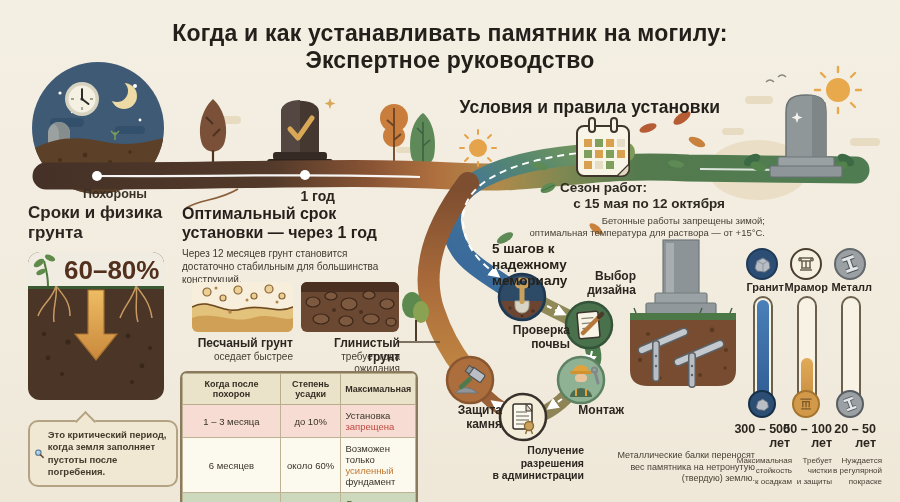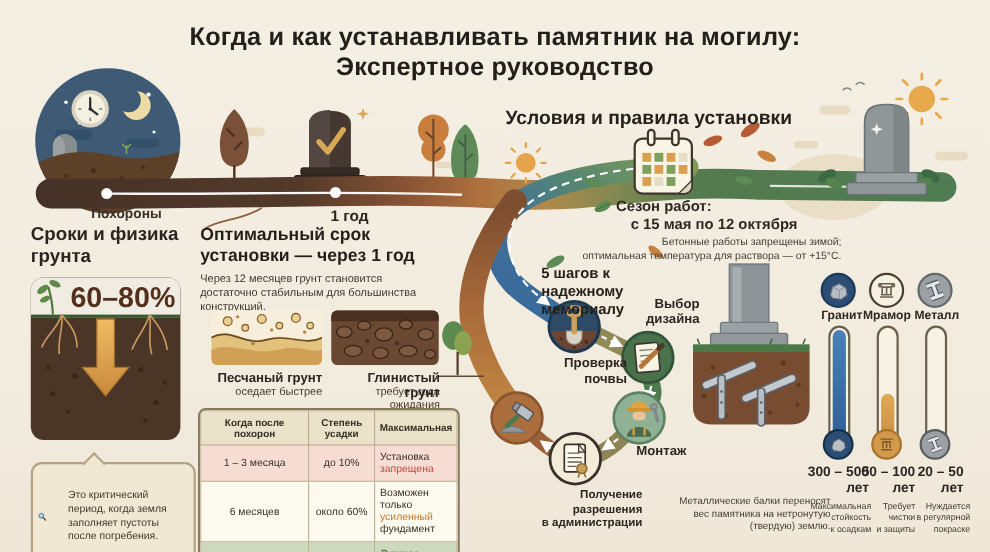--- a/index.html
+++ b/index.html
@@ -16,21 +16,21 @@
              overflow:hidden;background:#4a3526;}
   .soilblock .sky{position:absolute;left:0;top:0;width:136px;height:34px;background:#f1ece1;border-bottom:3px solid #3a5a34;}
   .pct{position:absolute;left:36px;top:3px;font-size:26px;font-weight:bold;color:#53301e;}
   .soilcap{position:absolute;left:0;bottom:5px;width:136px;text-align:center;font-size:10.5px;
            font-weight:bold;color:#f2e3c4;white-space:pre-line;line-height:1.25;}
   
   .callout{position:absolute;left:28px;top:420px;width:150px;background:#f0e8d3;border:2px solid #b3a383;
            border-radius:10px;box-sizing:border-box;padding:7px 6px 7px 4px;display:flex;align-items:center;gap:3px;}
   .callout .tip{position:absolute;left:48px;top:-8px;width:13px;height:13px;background:#f0e8d3;
            border-left:2px solid #b3a383;border-top:2px solid #b3a383;transform:rotate(45deg);}
-  .callout p{margin:16px;font-size:9.5px;line-height:1.3;color:#443a2c;font-weight:normal;}
+  .callout p{margin:0;font-size:9.5px;line-height:1.3;color:#443a2c;font-weight:bold;}
   
   .card{position:absolute;border-radius:6px;overflow:hidden;}
   
   .tblwrap{position:absolute;left:180px;top:371px;width:234px;border:2px solid #8a7a5e;border-radius:7px;
            overflow:hidden;background:#fcf9ef;}
   table{border-collapse:collapse;width:100%;}
   th{background:#ebe2ca;font-size:9px;padding:5px 3px;border:1px solid #b9ac8c;color:#352e24;}
   td{font-size:9.5px;padding:5px 4px;border:1px solid #bfb294;text-align:center;color:#3a332a;}
   td.rec{text-align:left;}
   tr.r1{background:#f6dcd2;} tr.r2{background:#fcf9ef;} tr.r3{background:#ccd9bd;}
@@ -484,20 +484,22 @@
 <div class="t b" style="left:492px;top:241px;width:140px;font-size:13.5px;line-height:1.2;color:#262119">5 шагов к надежному
 мемориалу</div>
 <div class="t c b" style="left:484px;top:324px;width:86px;font-size:12px;line-height:1.15;color:#2c2620">Проверка
 почвы</div>
 <div class="t c b" style="left:542px;top:270px;width:94px;font-size:12px;line-height:1.15;color:#2c2620">Выбор
 дизайна</div>
 <div class="t c b" style="left:558px;top:403px;width:66px;font-size:12px;color:#2c2620">Монтаж</div>
 <div class="t c b" style="left:466px;top:444px;width:118px;font-size:10.5px;line-height:1.2;color:#2c2620">Получение
 разрешения
 в администрации</div>
+<div class="t c b" style="left:428px;top:404px;width:74px;font-size:12px;line-height:1.15;color:#2c2620">Защита
+камня</div>
 
 <div class="t c" style="left:611px;top:450px;width:144px;font-size:9px;line-height:1.3;color:#463e32">Металлические балки переносят вес памятника на нетронутую (твердую) землю.</div>
 
 <div class="mcir" style="left:746px;top:248px;width:32px;height:32px;background:#2d4e74;border:2px solid #1f3a58">
   <svg width="20" height="20" viewBox="0 0 20 20">
         <path d="M3 14 l2 -7 6 -3 6 4 1 6 -5 4 -8 -1 z" fill="#b9bec4" stroke="#6e7887"></path>
         <path d="M5 7 l6 3 5 -3 M11 10 v8" stroke="#8a94a0" fill="none"></path>
       </svg>
 </div>
 <div class="mcir" style="left:790px;top:248px;width:32px;height:32px;background:#f6f1e1;border:2px solid #4a3e30">

